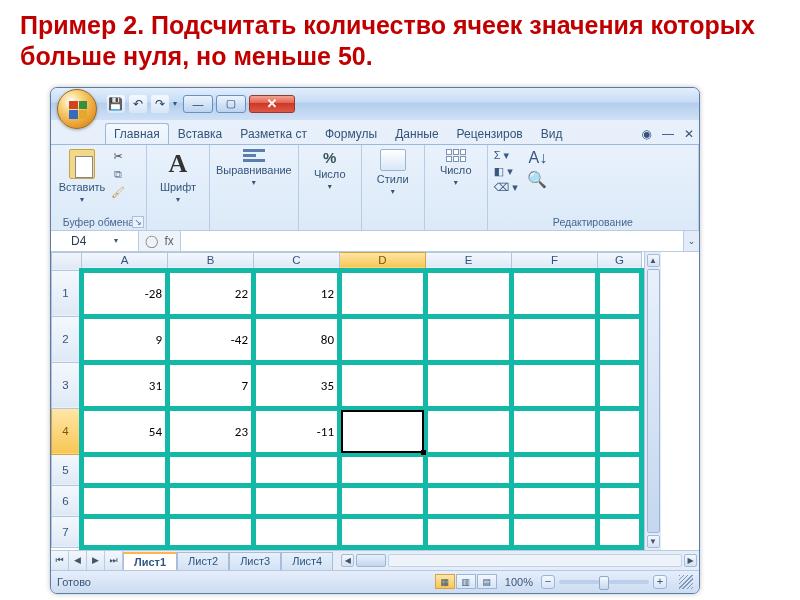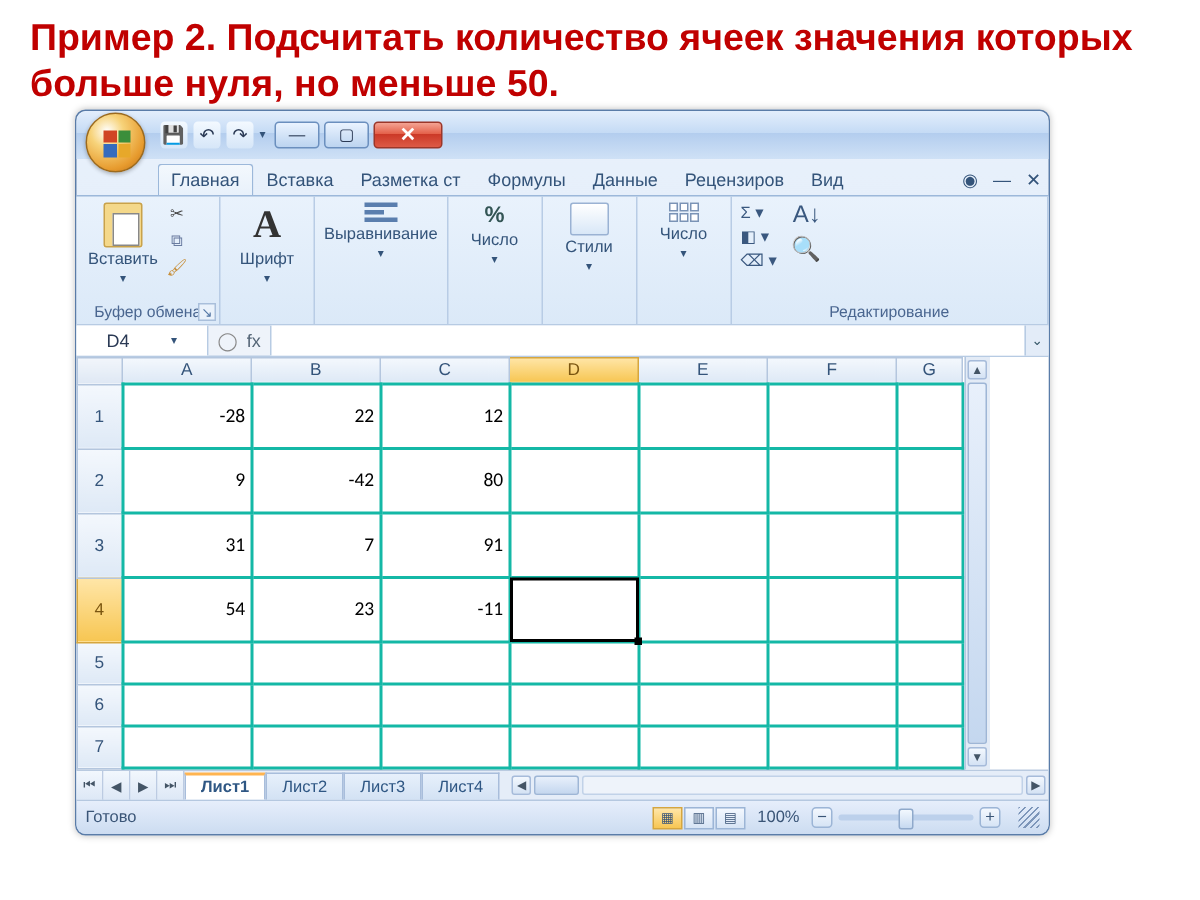--- a/index.html
+++ b/index.html
@@ -14,20 +14,21 @@
     width: 800px;
     height: 600px;
     padding: 10px 20px;
     position: relative;
   }
   .task-text {
     color: #c00000;
     font-weight: bold;
     font-size: 25px;
     line-height: 1.25;
+    margin-bottom: 14px;
   }
 
   
   .window {
     width: 650px;
     margin: 0 30px;
     border: 1px solid #5a7ca8;
     border-radius: 7px;
     background: linear-gradient(#e9f1fb,#cfe0f4);
     box-shadow: 0 0 5px rgba(0,0,0,.25);
@@ -135,21 +136,21 @@
 
   
   .grid-wrap{background:#fff;display:flex;border-bottom:1px solid #b9cae0}
   table.grid{border-collapse:collapse;table-layout:fixed}
   .corner{width:30px;height:18px;background:linear-gradient(#f2f6fb,#dfe8f4);border:1px solid #b4c6de}
   .colh{width:86px;height:18px;background:linear-gradient(#f4f8fd,#dee9f6);border:1px solid #b4c6de;text-align:center;font-size:11.5px;color:#34547a;font-weight:normal}
   .colh.sel{background:linear-gradient(#ffe6a8,#f7c653);border-color:#d6a63e;color:#7a5510}
   .colh.last{width:44px}
   .rowh{width:30px;height:19px;background:linear-gradient(#f4f8fd,#dee9f6);border:1px solid #b4c6de;text-align:center;font-size:11.5px;color:#34547a;font-weight:normal}
   .rowh.sel{background:linear-gradient(#ffe6a8,#f7c653);border-color:#d6a63e;color:#7a5510}
-  td.cell{width:86px;height:19px;border:2px solid #14b8a6;font-size:13px;text-align:right;padding:13px 3px;font-family:Calibri,Arial,sans-serif;color:#000}
+  td.cell{width:86px;height:19px;border:5px solid #14b8a6;font-size:13px;text-align:right;padding:13px 3px;font-family:Calibri,Arial,sans-serif;color:#000}
   td.cell.last{width:44px}
   .cursor{position:relative}
   .cursor::after{content:"";position:absolute;inset:-1px;border:2.5px solid #000;pointer-events:none}
   .cursor::before{content:"";position:absolute;right:-3px;bottom:-3px;width:5px;height:5px;background:#000}
   .vscroll{width:17px;background:#e3ebf6;border-left:1px solid #b5c8e0;display:flex;flex-direction:column;justify-content:space-between;align-items:center;padding:2px 0}
   .sbtn{width:13px;height:13px;background:linear-gradient(#f3f8fe,#d4e2f4);border:1px solid #a6bbda;border-radius:2px;font-size:8px;display:flex;align-items:center;justify-content:center;color:#456}
   .vthumb{flex:1;margin:2px 0;width:13px;background:linear-gradient(#e8f0fb,#c4d7ef);border:1px solid #9eb6d6;border-radius:2px}
 
   
   .sheetbar{display:flex;height:20px;background:#e5edf8;border-bottom:1px solid #b5c8e0;font-size:11px;align-items:stretch}
@@ -350,21 +351,21 @@
           <td class="cell">80</td>
           <td class="cell"></td>
           <td class="cell"></td>
           <td class="cell"></td>
           <td class="cell last"></td>
         </tr>
         <tr>
           <th class="rowh">3</th>
           <td class="cell">31</td>
           <td class="cell">7</td>
-          <td class="cell">91</td>
+          <td class="cell">35</td>
           <td class="cell"></td>
           <td class="cell"></td>
           <td class="cell"></td>
           <td class="cell last"></td>
         </tr>
         <tr>
           <th class="rowh sel">4</th>
           <td class="cell">54</td>
           <td class="cell">23</td>
           <td class="cell">-11</td>

